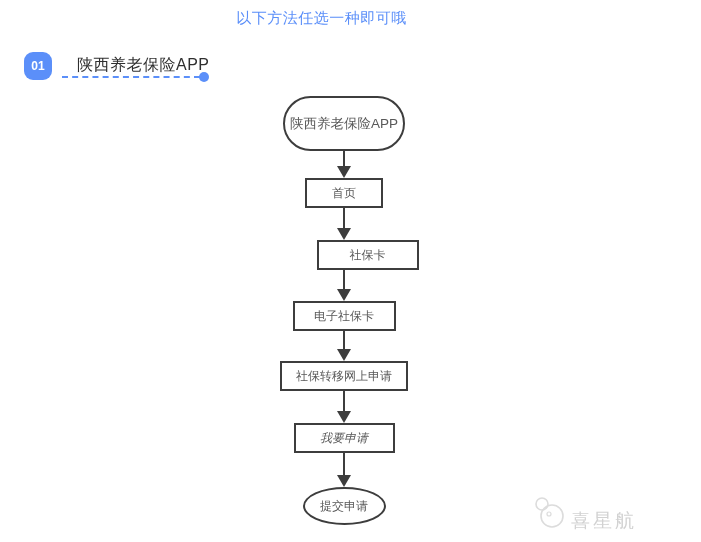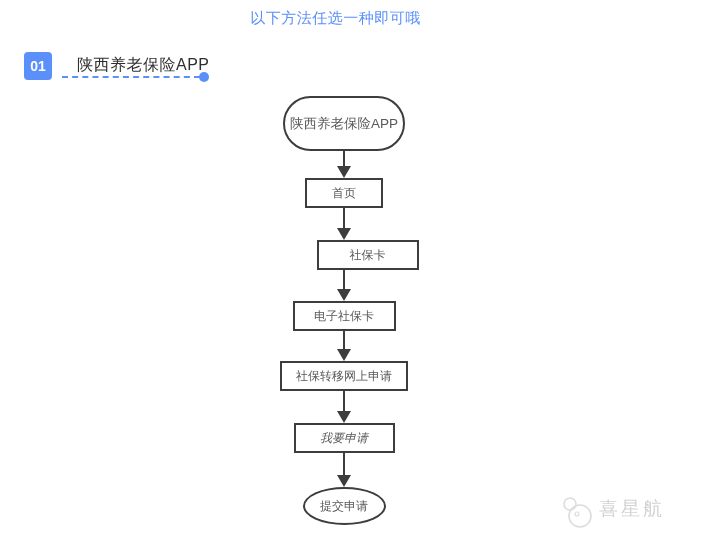--- a/index.html
+++ b/index.html
@@ -7,21 +7,20 @@
     padding: 0;
     background: #ffffff;
     font-family: "Liberation Sans", "DejaVu Sans", sans-serif;
   }
   .page {
     position: relative;
     width: 643px;
     height: 542px;
     background: #ffffff;
     overflow: hidden;
-    padding-left: 28px;
   }
 
   
   .page-title {
     position: absolute;
     top: 9px;
     left: 0;
     width: 100%;
     text-align: center;
     font-size: 15px;
@@ -29,24 +28,24 @@
     color: #5b8ff9;
   }
 
   
   .section-badge {
     position: absolute;
     left: 24px;
     top: 52px;
     width: 28px;
     height: 28px;
-    border-radius: 4px;
+    border-radius: 9px;
     background: #5b8ff9;
     color: #ffffff;
-    font-size: 14px;
+    font-size: 12px;
     font-weight: bold;
     display: flex;
     align-items: center;
     justify-content: center;
   }
   .section-title {
     position: absolute;
     left: 77px;
     top: 55px;
     font-size: 16px;
@@ -128,21 +127,21 @@
   .a3 { height: 30px; }
   .a4 { height: 32px; }
   .a5 { height: 34px; }
 
   
   .watermark {
     position: absolute;
     right: 6px;
     top: 496px;
     display: flex;
-    align-items: flex-start;
+    align-items: flex-end;
     gap: 6px;
     color: #d2d2d2;
   }
   .watermark-text {
     font-size: 19px;
     letter-spacing: 3px;
     color: #d2d2d2;
   }
 </style>
 </head>

